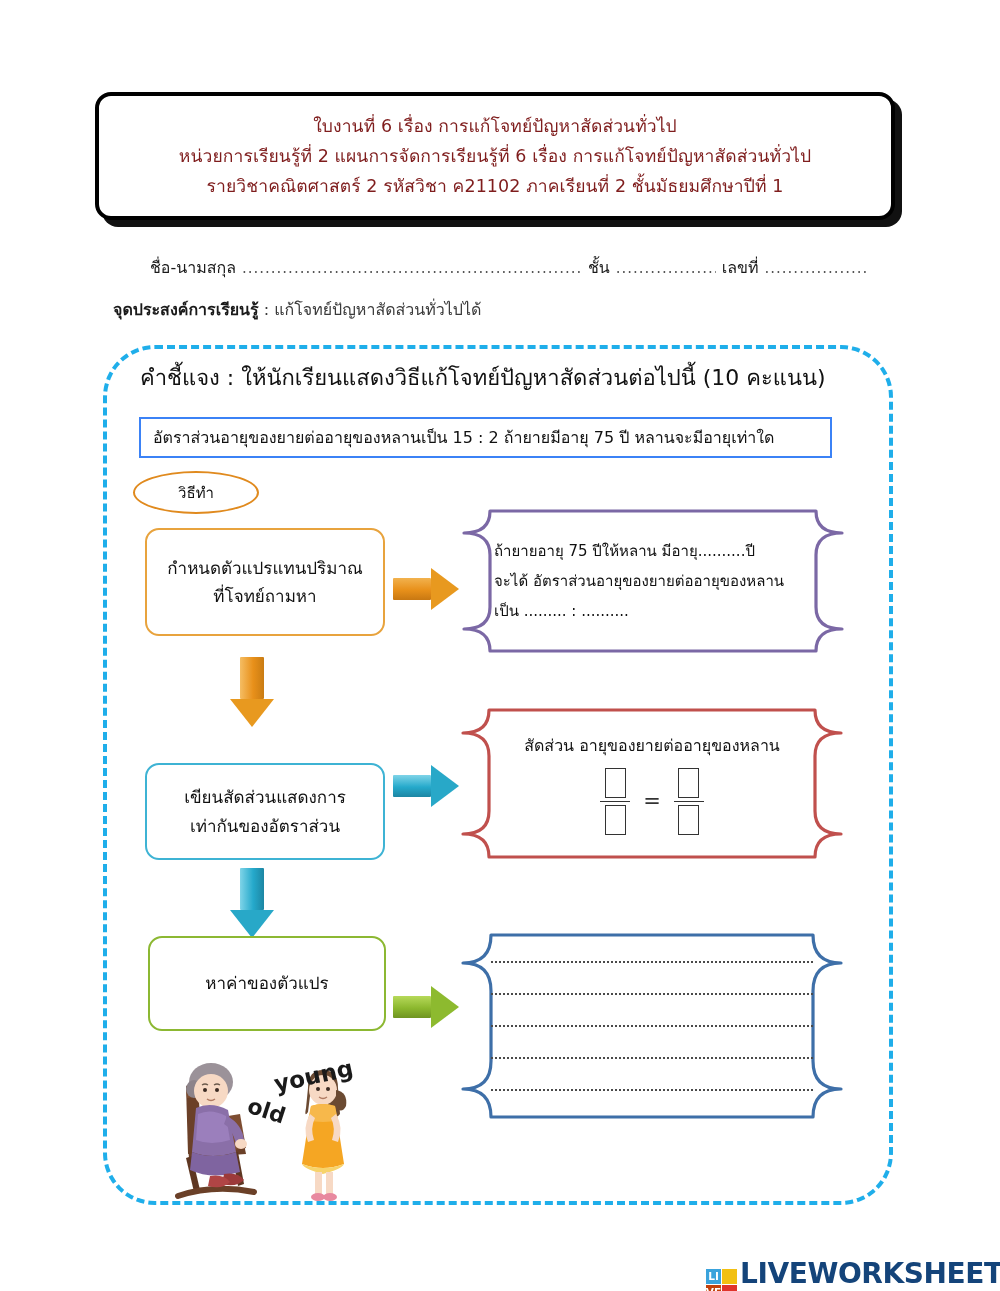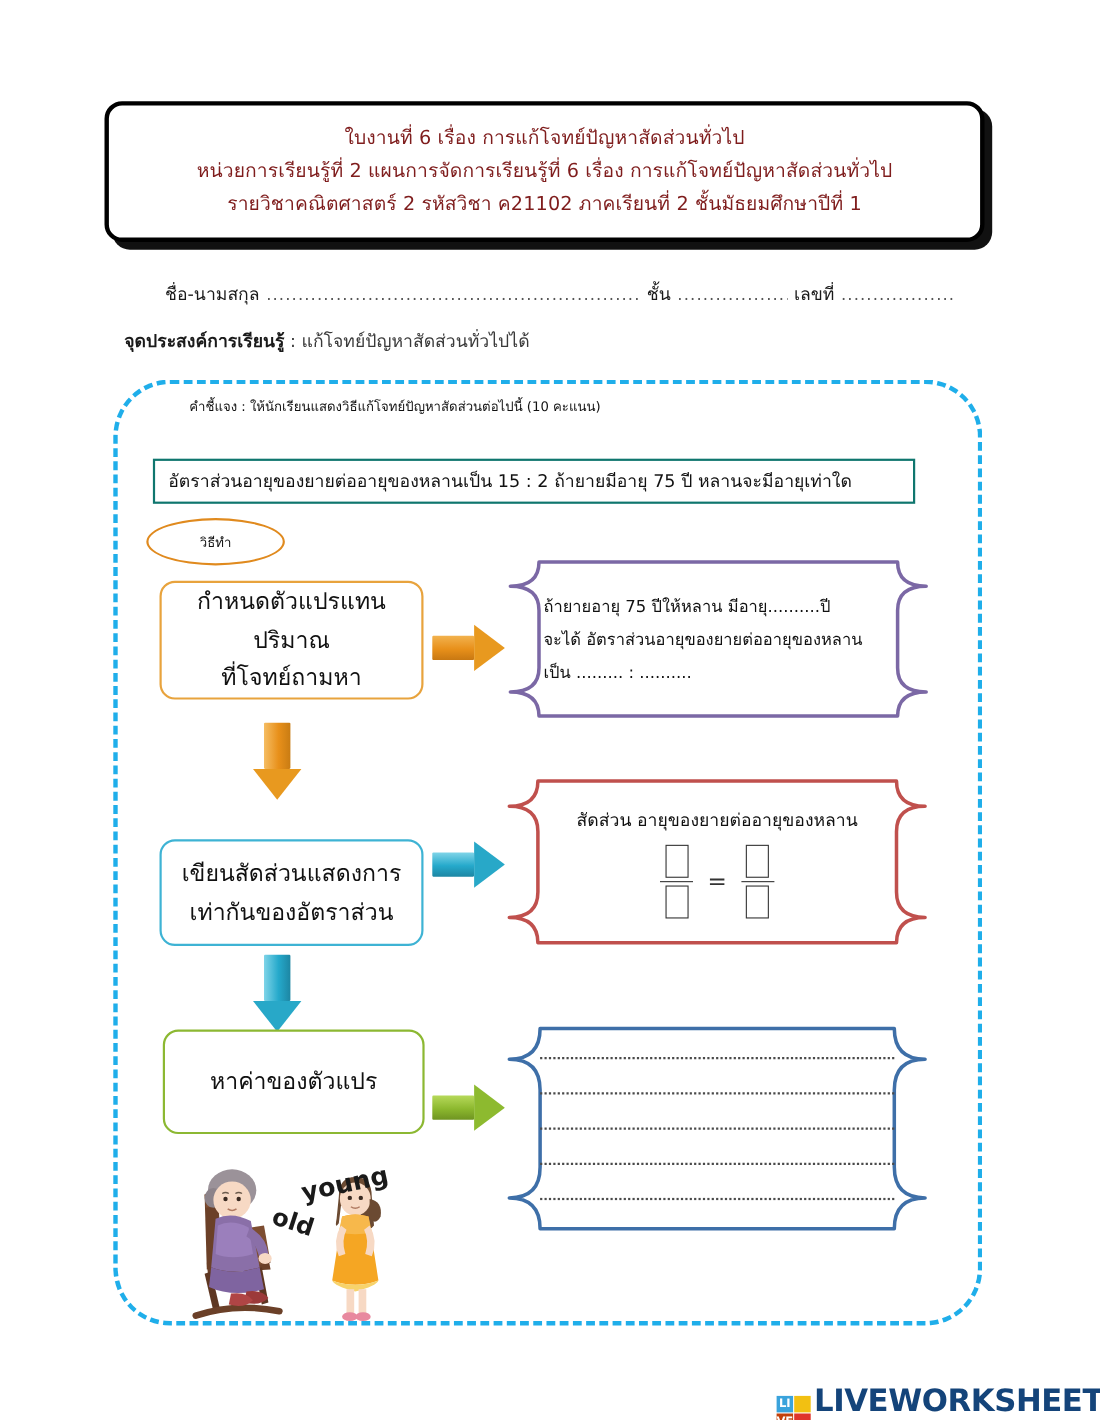--- a/index.html
+++ b/index.html
@@ -88,34 +88,33 @@
     border-radius: 52px;
     box-sizing: border-box;
     background: transparent;
   }
 
   
   .instruction {
     position: absolute;
     left: 140px;
     top: 360px;
-    font-size: 12px;
+    font-size: 22px;
     white-space: nowrap;
     color: #111;
-    margin-left: 32px;
   }
 
   
   .problem-box {
     position: absolute;
     left: 139px;
     top: 417px;
     width: 693px;
     height: 41px;
-    border: 2px solid #0f766e;
+    border: 2px solid #3b82f6;
     background: #ffffff;
     box-sizing: border-box;
     display: flex;
     align-items: center;
     padding-left: 12px;
   }
   .problem-box .ptext {
     font-size: 16px;
     white-space: nowrap;
     color: #111;
@@ -129,35 +128,35 @@
     width: 126px;
     height: 43px;
     border: 2px solid #E08A1E;
     border-radius: 50%;
     background: #ffffff;
     box-sizing: border-box;
     display: flex;
     align-items: center;
     justify-content: center;
   }
-  .method-oval span { font-size: 12px; color: #111; font-family: Liberation Serif, serif; }
+  .method-oval span { font-size: 15px; color: #111; font-family: Liberation Serif, serif; }
 
   
   .flow-box {
     position: absolute;
     background: #ffffff;
     border-radius: 14px;
     box-sizing: border-box;
     display: flex;
     flex-direction: column;
     align-items: center;
     justify-content: center;
     text-align: center;
     line-height: 1.65;
-    font-size: 21px;
+    font-size: 17px;
     color: #111;
   }
   #flow-1 {
     left: 145px; top: 528px; width: 240px; height: 108px;
     border: 2.5px solid #E8A33D;
   }
   #flow-2 {
     left: 145px; top: 735px; width: 240px; height: 97px;
     border: 2.5px solid #3EB3D4;
     margin-top: 28px;

